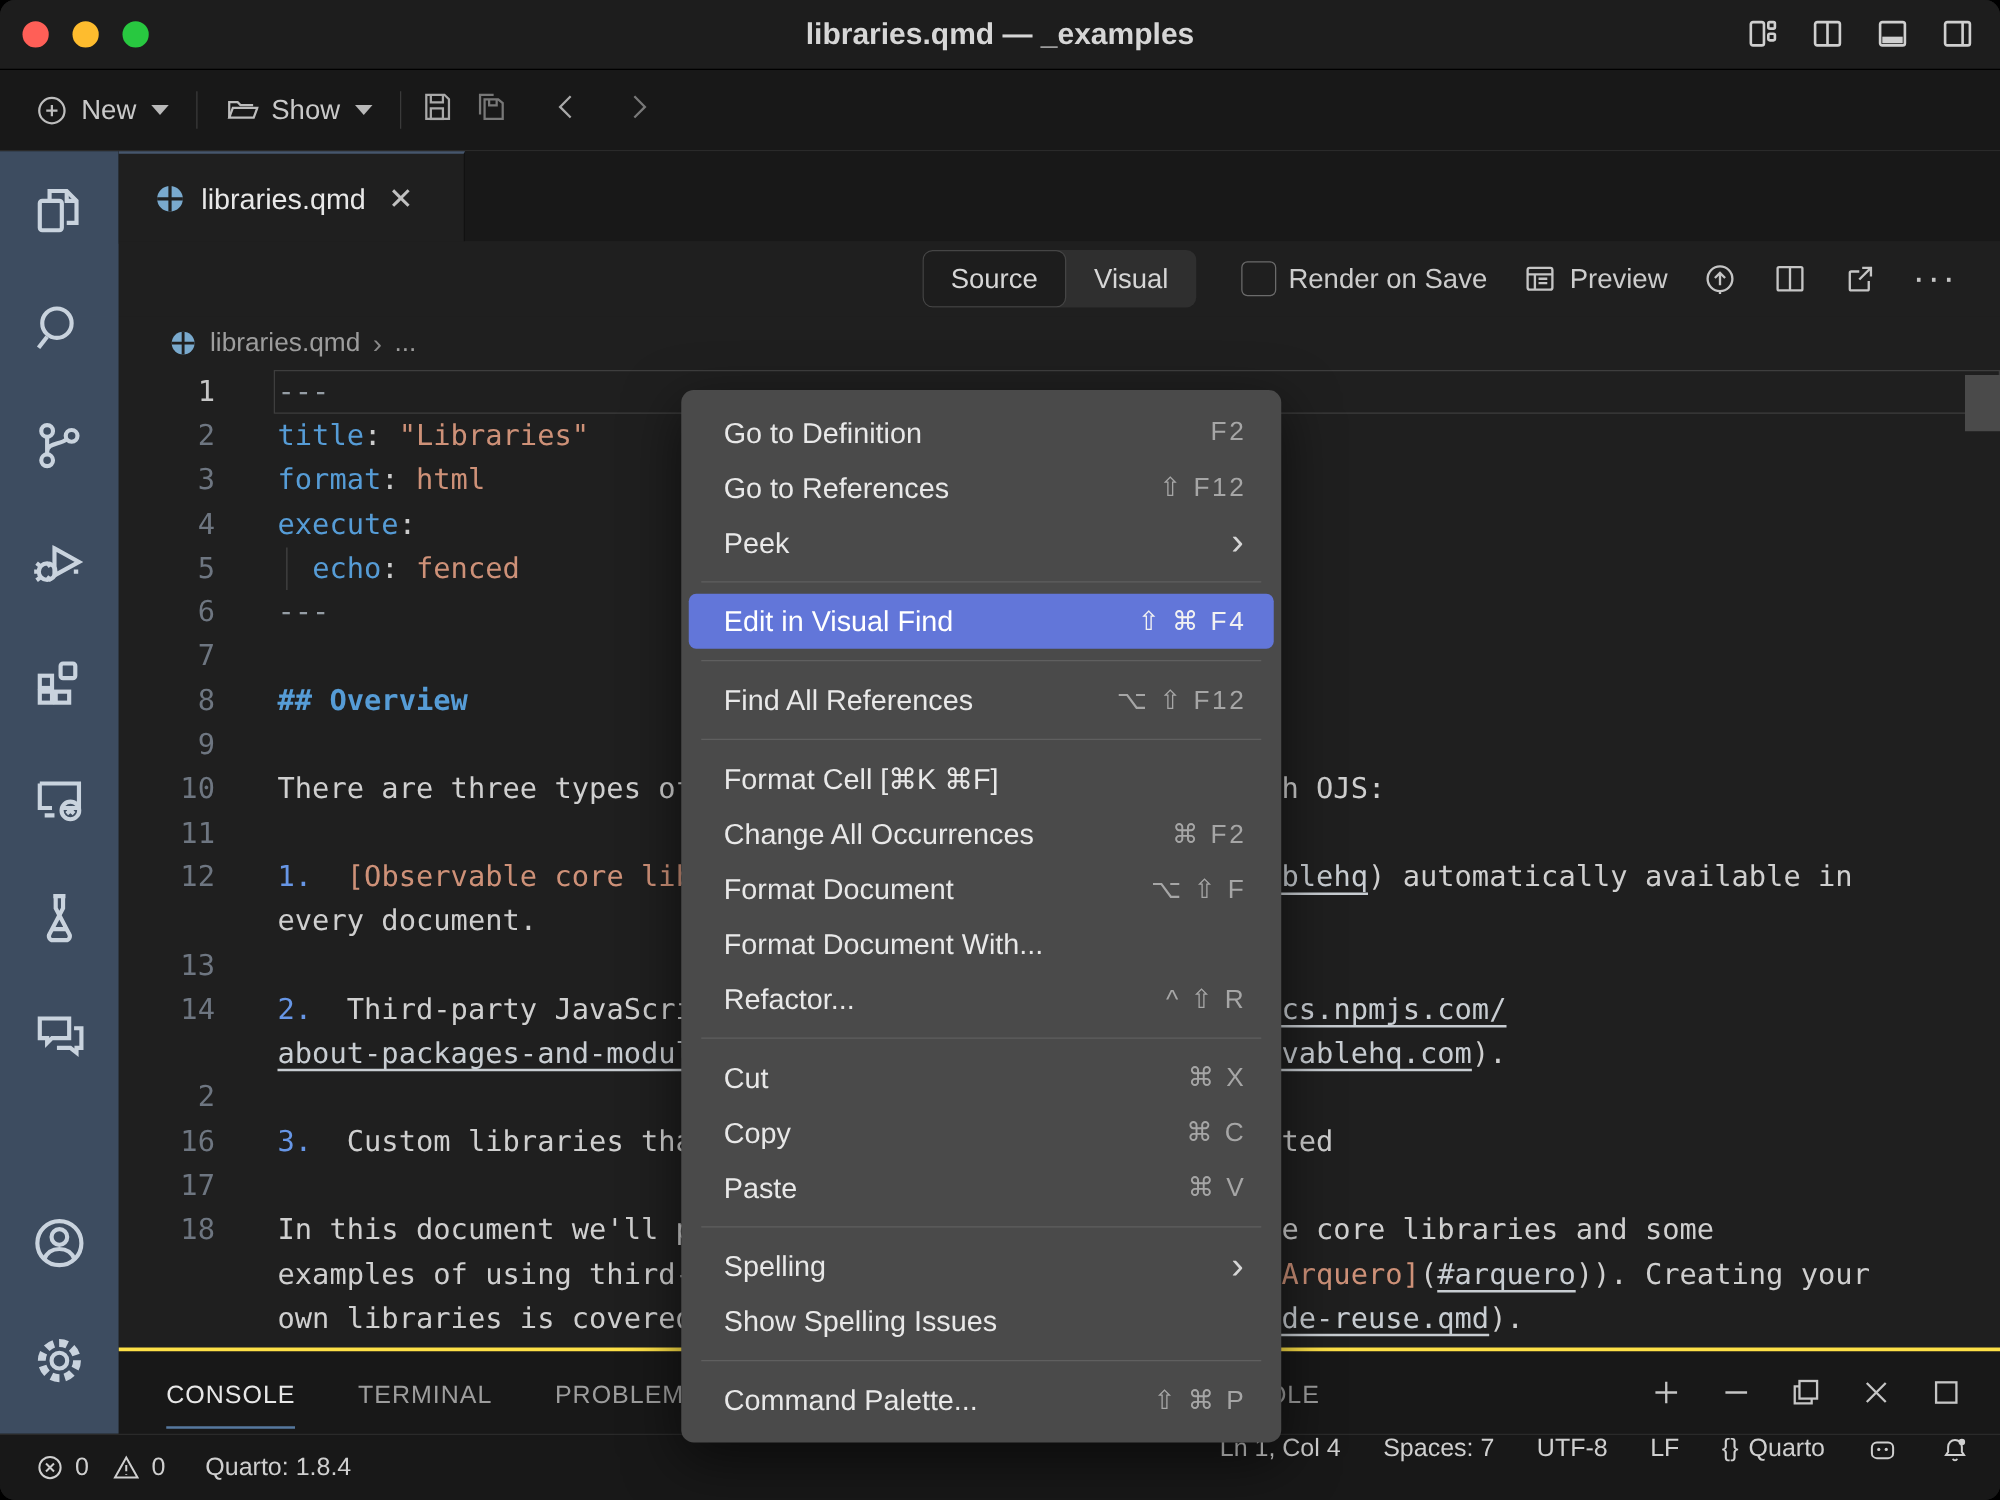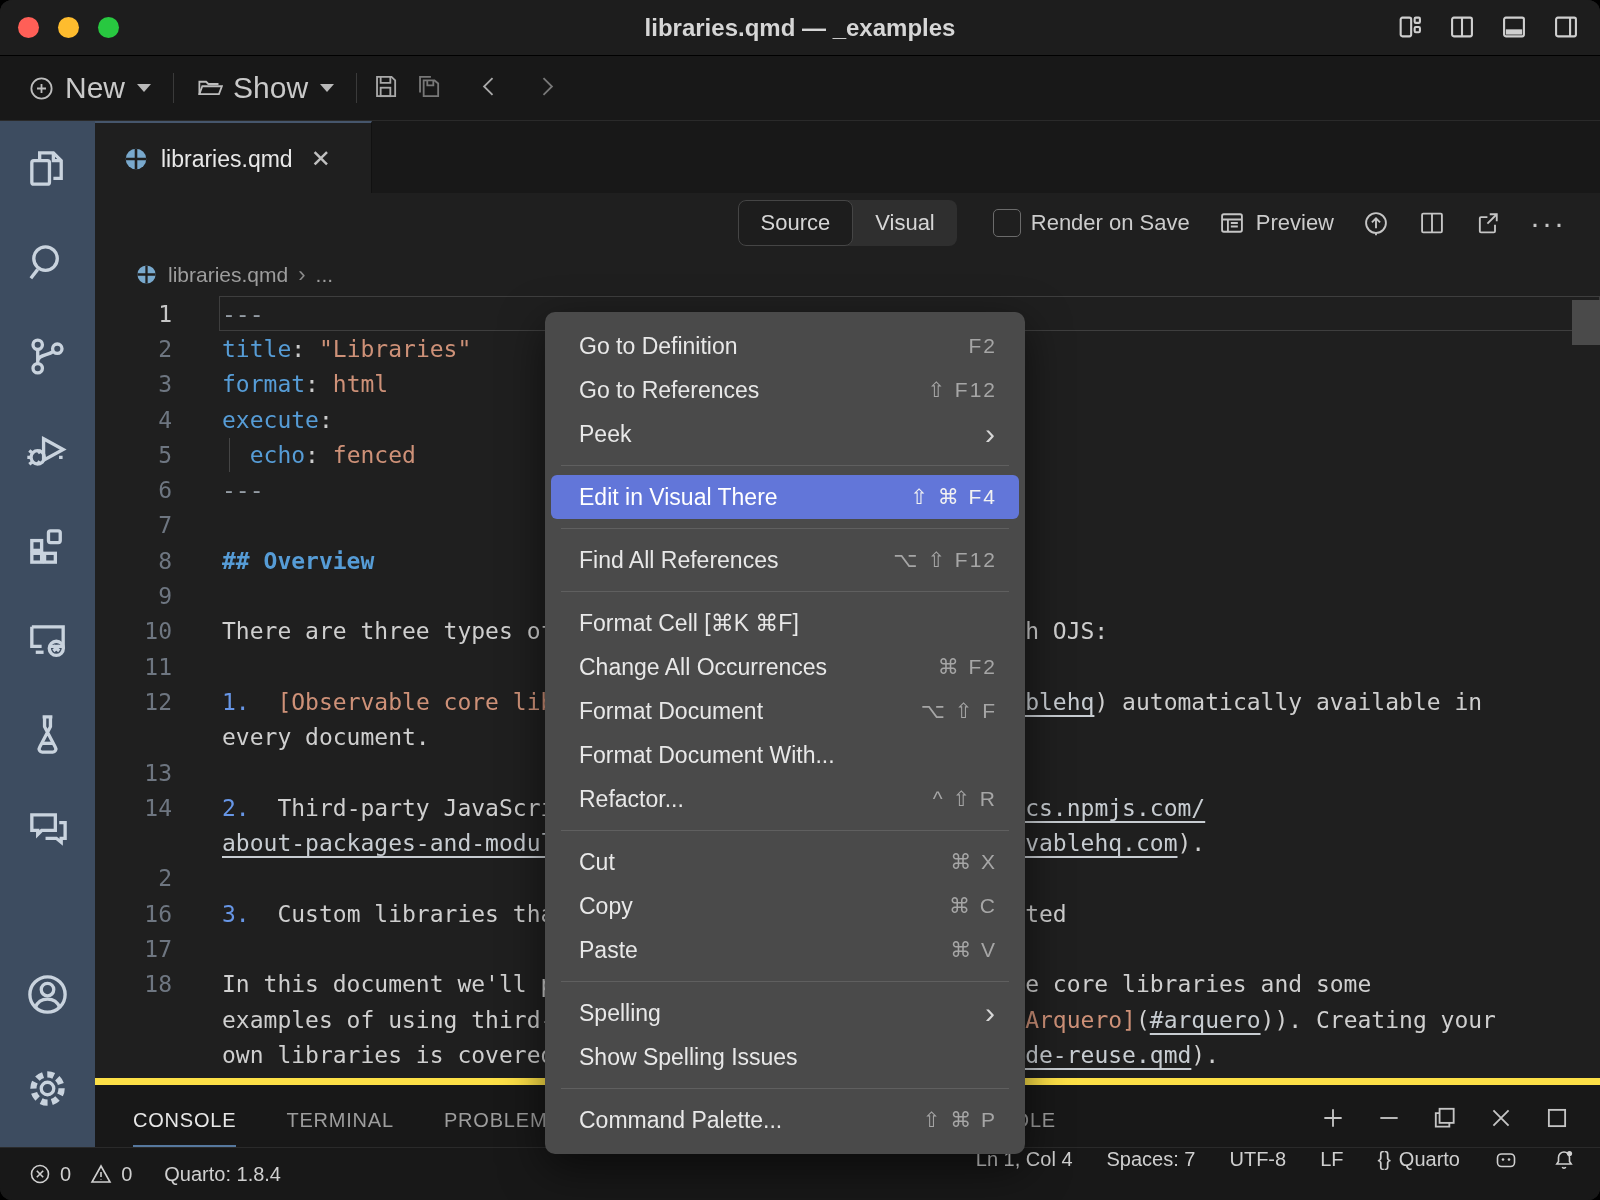--- a/index.html
+++ b/index.html
@@ -14,21 +14,21 @@
   .t-yellow{left:58px;background:#febc2e;}
   .t-green{left:98px;background:#28c840;}
   .win-title{position:absolute;left:0;right:0;top:0;height:55px;line-height:55px;text-align:center;
              color:#d6d6d6;font-size:24px;font-weight:bold;}
   .win-icons{position:absolute;right:20px;top:13px;display:flex;gap:24px;}
   .win-icons svg{width:28px;height:28px;stroke:#cfcfcf;fill:none;stroke-width:1.8;}
 
   
   .toolbar{position:absolute;left:0;top:56px;right:0;height:64px;background:#181818;border-bottom:1px solid #2a2a2a;}
   .tbgroup{position:absolute;top:0;height:64px;display:flex;align-items:center;gap:14px;}
-  .tbtn{display:flex;align-items:center;gap:10px;color:#c9c9c9;font-size:30px;padding:6px 8px;border-radius:6px;}
+  .tbtn{display:flex;align-items:center;gap:10px;color:#c9c9c9;font-size:22px;padding:6px 8px;border-radius:6px;}
   .tbtn svg{width:27px;height:27px;stroke:#bdbdbd;fill:none;stroke-width:1.6;}
   .carat{width:0;height:0;border-left:7px solid transparent;border-right:7px solid transparent;border-top:8px solid #b9b9b9;margin-left:2px;}
   .tsep{width:1px;height:30px;background:#3a3a3a;}
   .icon-btn svg{width:29px;height:29px;stroke:#a9a9a9;fill:none;stroke-width:1.5;}
   .dim svg{stroke:#787878;}
   .searchbox{position:absolute;left:590px;top:66px;width:312px;height:44px;background:#202020;border:1px solid #3a3a3a;
              border-radius:8px;display:flex;align-items:center;color:#cfcfcf;font-size:22px;}
   .searchbox .mag{margin-left:76px;margin-right:12px;}
   .searchbox svg{width:24px;height:24px;stroke:#cfcfcf;fill:none;stroke-width:2;}
   .searchbox .chev{margin-left:auto;margin-right:16px;}
@@ -79,21 +79,21 @@
   .code-row .ct{margin-left:50px;position:relative;}
   .code-row.current::after{content:"";position:absolute;left:124px;right:0;top:0;bottom:0;border:1px solid #3e3e3e;pointer-events:none;}
   .guide{position:absolute;left:7px;top:-4px;bottom:-4px;width:1px;background:#454545;}
   .tk-meta{color:#959da5}.tk-key{color:#569cd6}.tk-punc{color:#cccccc}.tk-str{color:#ce9178}
   .tk-head{color:#569cd6;font-weight:bold}.tk-num{color:#6796e6}.tk-txt{color:#cfcfcf}
   .tk-link{color:#c8cdd2;text-decoration:underline;text-underline-offset:5px;}
   .tk-linktext{color:#ce9178}
   .scroll-thumb{position:absolute;right:0;top:300px;width:28px;height:45px;background:#4a4a4a;}
 
   
-  .panelbar{position:absolute;left:95px;top:1078px;right:0;height:70px;background:#181818;border-top:7px solid #fde047;}
+  .panelbar{position:absolute;left:95px;top:1078px;right:0;height:70px;background:#181818;border-top:3px solid #fde047;}
   .ptabs{position:absolute;left:38px;top:0;height:70px;display:flex;gap:50px;align-items:center;}
   .ptab{color:#9d9d9d;font-size:20px;letter-spacing:0.8px;height:70px;display:flex;align-items:center;position:relative;}
   .ptab.active{color:#e7e7e7;}
   .ptab.active::after{content:"";position:absolute;left:0;right:0;bottom:8px;height:2px;background:#56789e;}
   .picons{position:absolute;right:30px;top:0;height:70px;display:flex;gap:30px;align-items:center;}
   .picons svg{width:26px;height:26px;stroke:#c5c5c5;fill:none;stroke-width:1.7;}
 
   
   .statusbar{position:absolute;left:0;bottom:0;right:0;height:52px;background:#181818;border-top:1px solid #2a2a2a;
              color:#cfcfcf;font-size:20px;}
@@ -440,21 +440,21 @@
       <div class="mi">
         <span class="lbl">Go to References</span>
         <span class="sc">⇧ F12</span>
       </div>
       <div class="mi">
         <span class="lbl">Peek</span>
         <span class="sub">›</span>
       </div>
       <div class="msep"></div>
       <div class="mi selected">
-        <span class="lbl">Edit in Visual There</span>
+        <span class="lbl">Edit in Visual Find</span>
         <span class="sc">⇧ ⌘ F4</span>
       </div>
       <div class="msep"></div>
       <div class="mi">
         <span class="lbl">Find All References</span>
         <span class="sc">⌥ ⇧ F12</span>
       </div>
       <div class="msep"></div>
       <div class="mi">
         <span class="lbl">Format Cell [⌘K ⌘F]</span>

